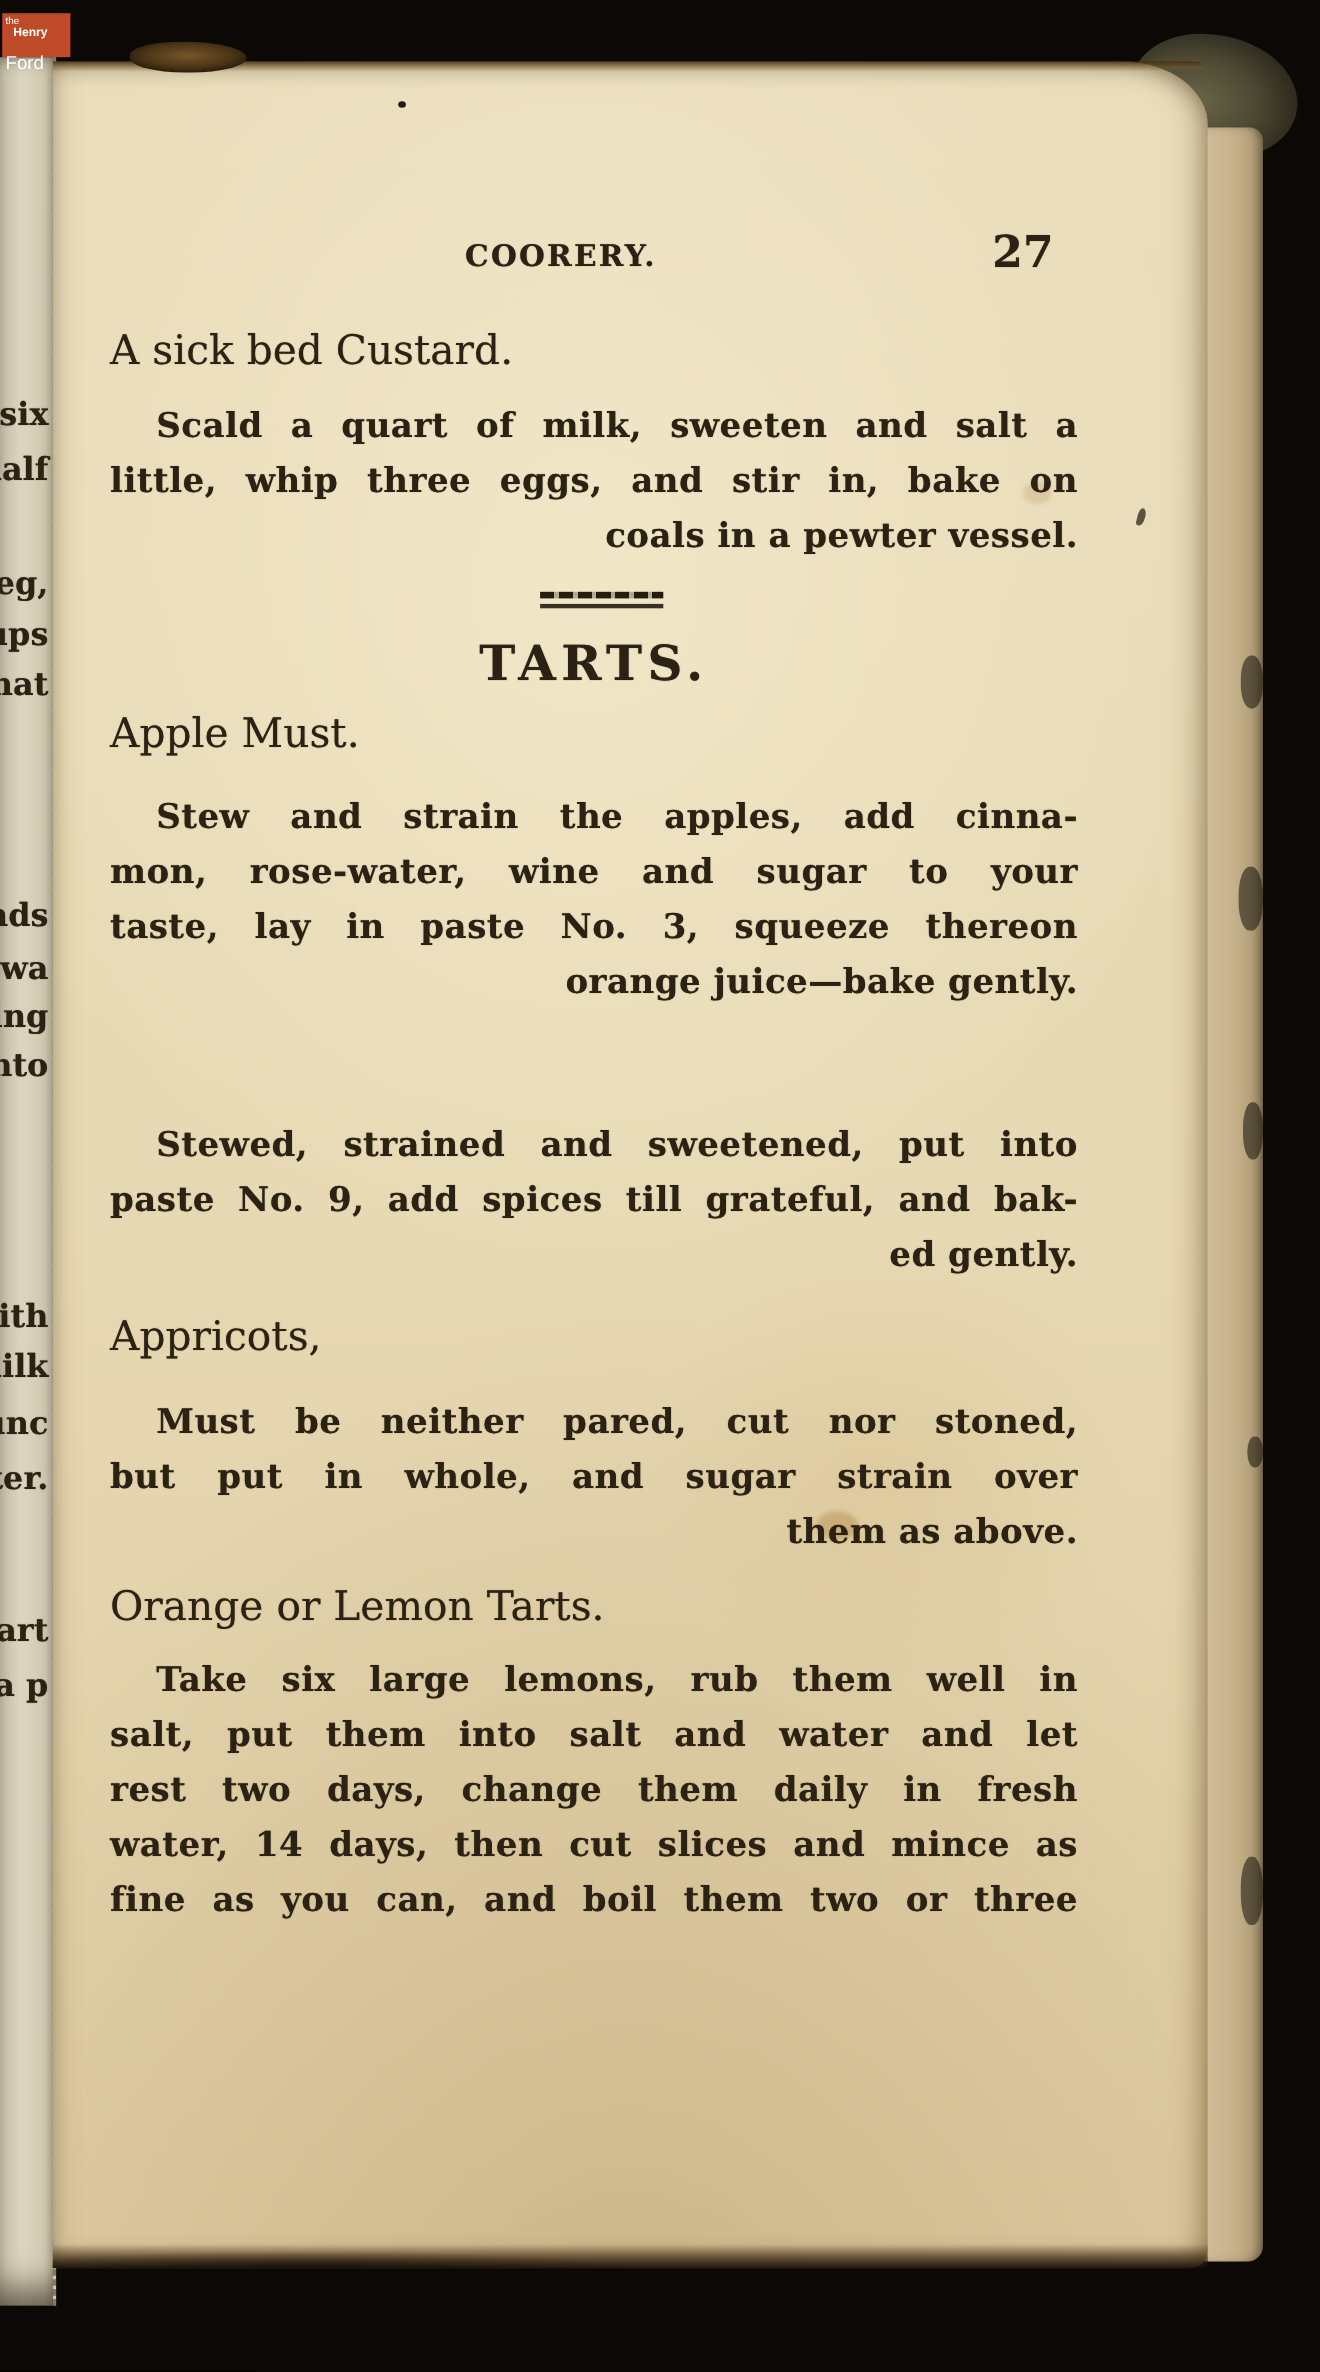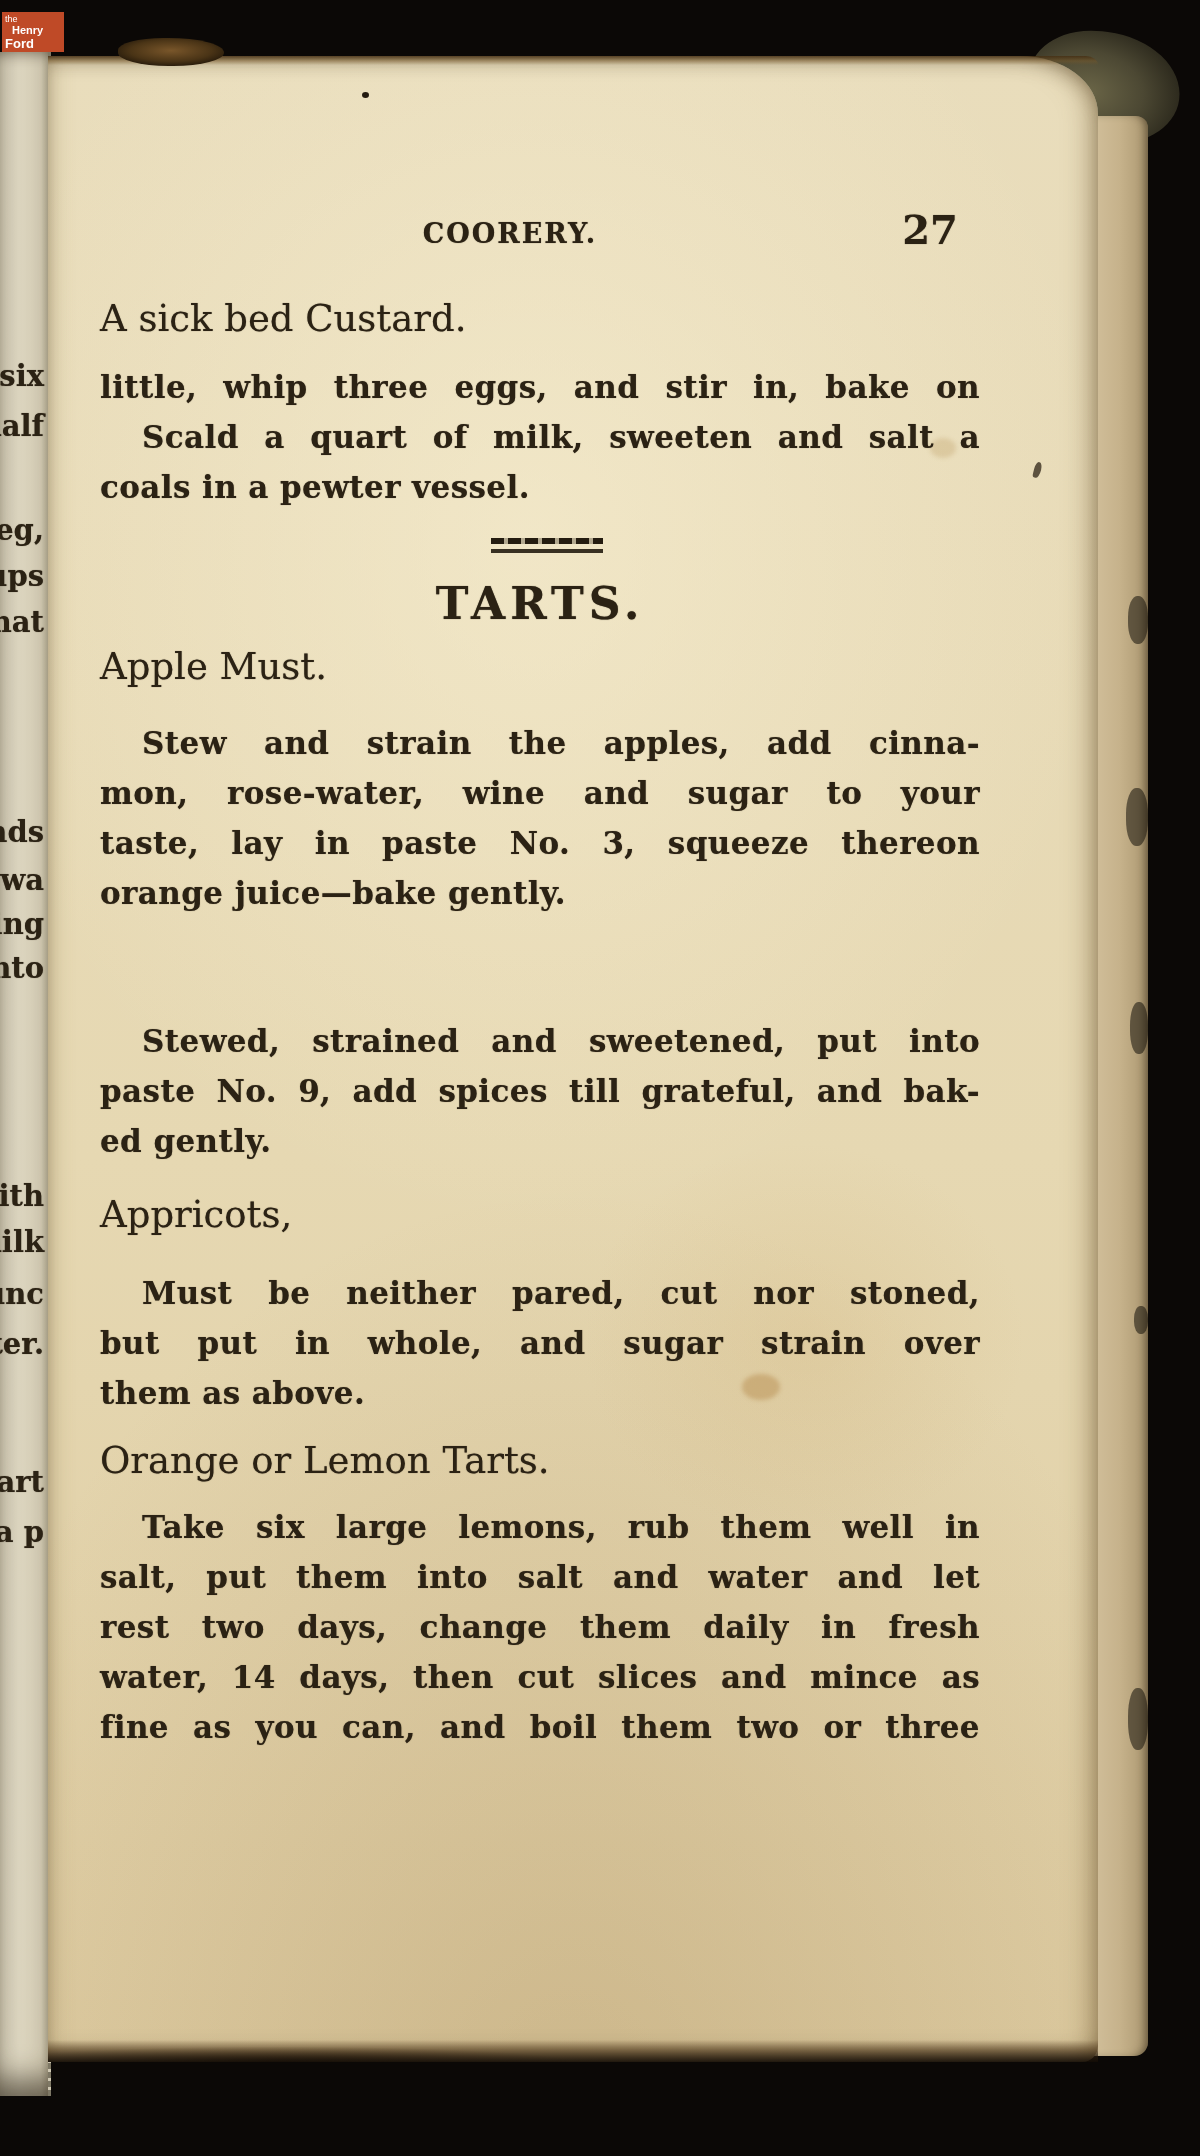--- a/index.html
+++ b/index.html
@@ -74,21 +74,21 @@
   }
   
   .logo{
     position:absolute;left:2px;top:12px;width:62px;height:40px;z-index:6;
     background:#bf4a27;color:#fff;
     font-family:"Liberation Sans","DejaVu Sans",sans-serif;
     line-height:1;padding:3px 0 0 3px;box-sizing:border-box;
   }
   .logo .l1{font-size:9px;}
   .logo .l2{font-size:11px;font-weight:700;margin-left:7px;margin-top:1px;}
-  .logo .l3{font-size:13px;font-weight:700;margin-top:1px;}
+  .logo .l3{font-size:17px;font-weight:400;margin-top:13px;}
   
   .text-layer{position:absolute;inset:0;z-index:5;color:#2b2214;padding-left:19px;}
   .running-title{
     position:absolute;left:360px;top:218px;width:300px;text-align:center;
     font-size:27px;font-weight:700;letter-spacing:2px;
     text-shadow:0 0 1px rgba(43,34,20,.65);
   }
   .page-number{
     position:absolute;left:898px;top:206px;width:64px;text-align:center;
     font-size:40px;font-weight:700;text-shadow:0 0 1px rgba(43,34,20,.65);
@@ -97,21 +97,21 @@
   .heading-italic{
     font-size:37px;text-align:left;line-height:46px;
     text-shadow:0 0 1px rgba(43,34,20,.55);
   }
   .chapter-title{
     font-size:44px;font-weight:700;letter-spacing:5px;text-align:center;line-height:52px;
     text-shadow:0 0 1px rgba(43,34,20,.7);
   }
   .para{font-size:31px;font-weight:700;line-height:50px;letter-spacing:.4px;
     text-shadow:0 0 1px rgba(43,34,20,.5);}
-  .line{width:100%;}
+  .line{width:100%;text-align:right;}
   .j{text-align:justify;text-align-last:justify;}
   .ind{text-indent:42px;}
   .divider{position:absolute;left:491px;width:112px;}
   .divider .d1{height:6px;background:repeating-linear-gradient(90deg,#241c10 0 13px,rgba(36,28,16,.3) 13px 17px);}
   .divider .d2{height:4px;margin-top:5px;background:#241c10;opacity:.9;}
 </style>
 </head>
 <body>
 
 <div class="stage">
@@ -157,22 +157,22 @@
     <div class="l3">Ford</div>
   </div>
 
   <div class="text-layer">
 
     <div class="running-title">COORERY.</div>
     <div class="page-number">27</div>
 
     <div class="tcol heading-italic" style="top:296px">A sick bed Custard.</div>
     <div class="tcol para" style="top:362px">
+      <div class="line j ind">Scald a quart of milk, sweeten and salt a</div>
       <div class="line j">little, whip three eggs, and stir in, bake on</div>
-      <div class="line j ind">Scald a quart of milk, sweeten and salt a</div>
       <div class="line">coals in a pewter vessel.</div>
     </div>
 
     <div class="divider" style="top:538px">
       <div class="d1"></div>
         <div class="d2"></div>
     </div>
 
     <div class="tcol chapter-title" style="top:578px">TARTS.</div>
 

